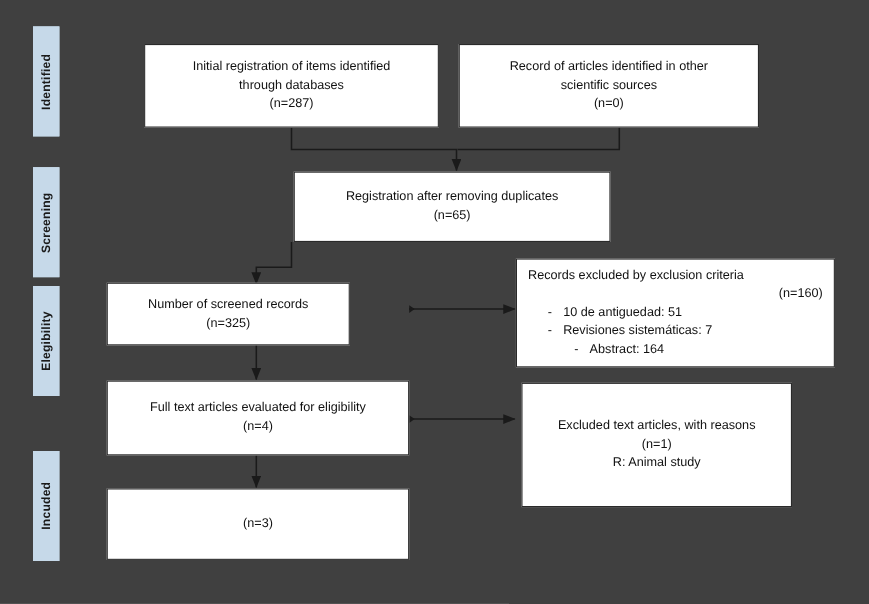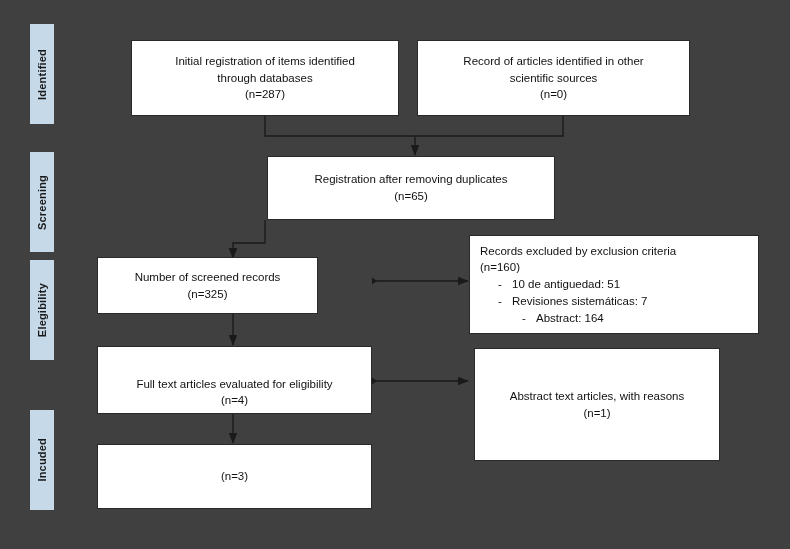--- a/index.html
+++ b/index.html
@@ -142,33 +142,34 @@
     <span class="line">(n=65)</span>
   </div>
 
   <div class="box" style="left:97px; top:257px; width:221px; height:57px;">
     <span class="line">Number of screened records</span>
     <span class="line">(n=325)</span>
   </div>
 
   <div class="box left-align" style="left:469px; top:235px; width:290px; height:99px; padding:6px 10px;">
     <span class="line">Records excluded by exclusion criteria</span>
-    <span class="line" style="text-align:left;">(n=160)</span>
+    <span class="line" style="text-align:right;">(n=160)</span>
     <span class="bullet-line"><span class="dash">-</span><span>10 de antiguedad: 51</span></span>
     <span class="bullet-line"><span class="dash">-</span><span>Revisiones sistemáticas: 7</span></span>
     <span class="bullet-line" style="padding-left:42px;"><span class="dash">-</span><span>Abstract: 164</span></span>
   </div>
 
-  <div class="box" style="left:97px; top:346px; width:275px; height:68px;justify-content:flex-end;">
+  <div class="box" style="left:97px; top:346px; width:275px; height:68px;">
     <span class="line">Full text articles evaluated for eligibility</span>
     <span class="line">(n=4)</span>
   </div>
 
   <div class="box center-line" style="left:474px; top:348px; width:246px; height:113px;">
-    <span class="line">Abstract text articles, with reasons</span>
+    <span class="line">Excluded text articles, with reasons</span>
     <span class="line">(n=1)</span>
+    <span class="line">R: Animal study</span>
   </div>
 
   <div class="box" style="left:97px; top:444px; width:275px; height:65px;">
     <span class="line">(n=3)</span>
   </div>
 
 </div>
 
 </body></html>

